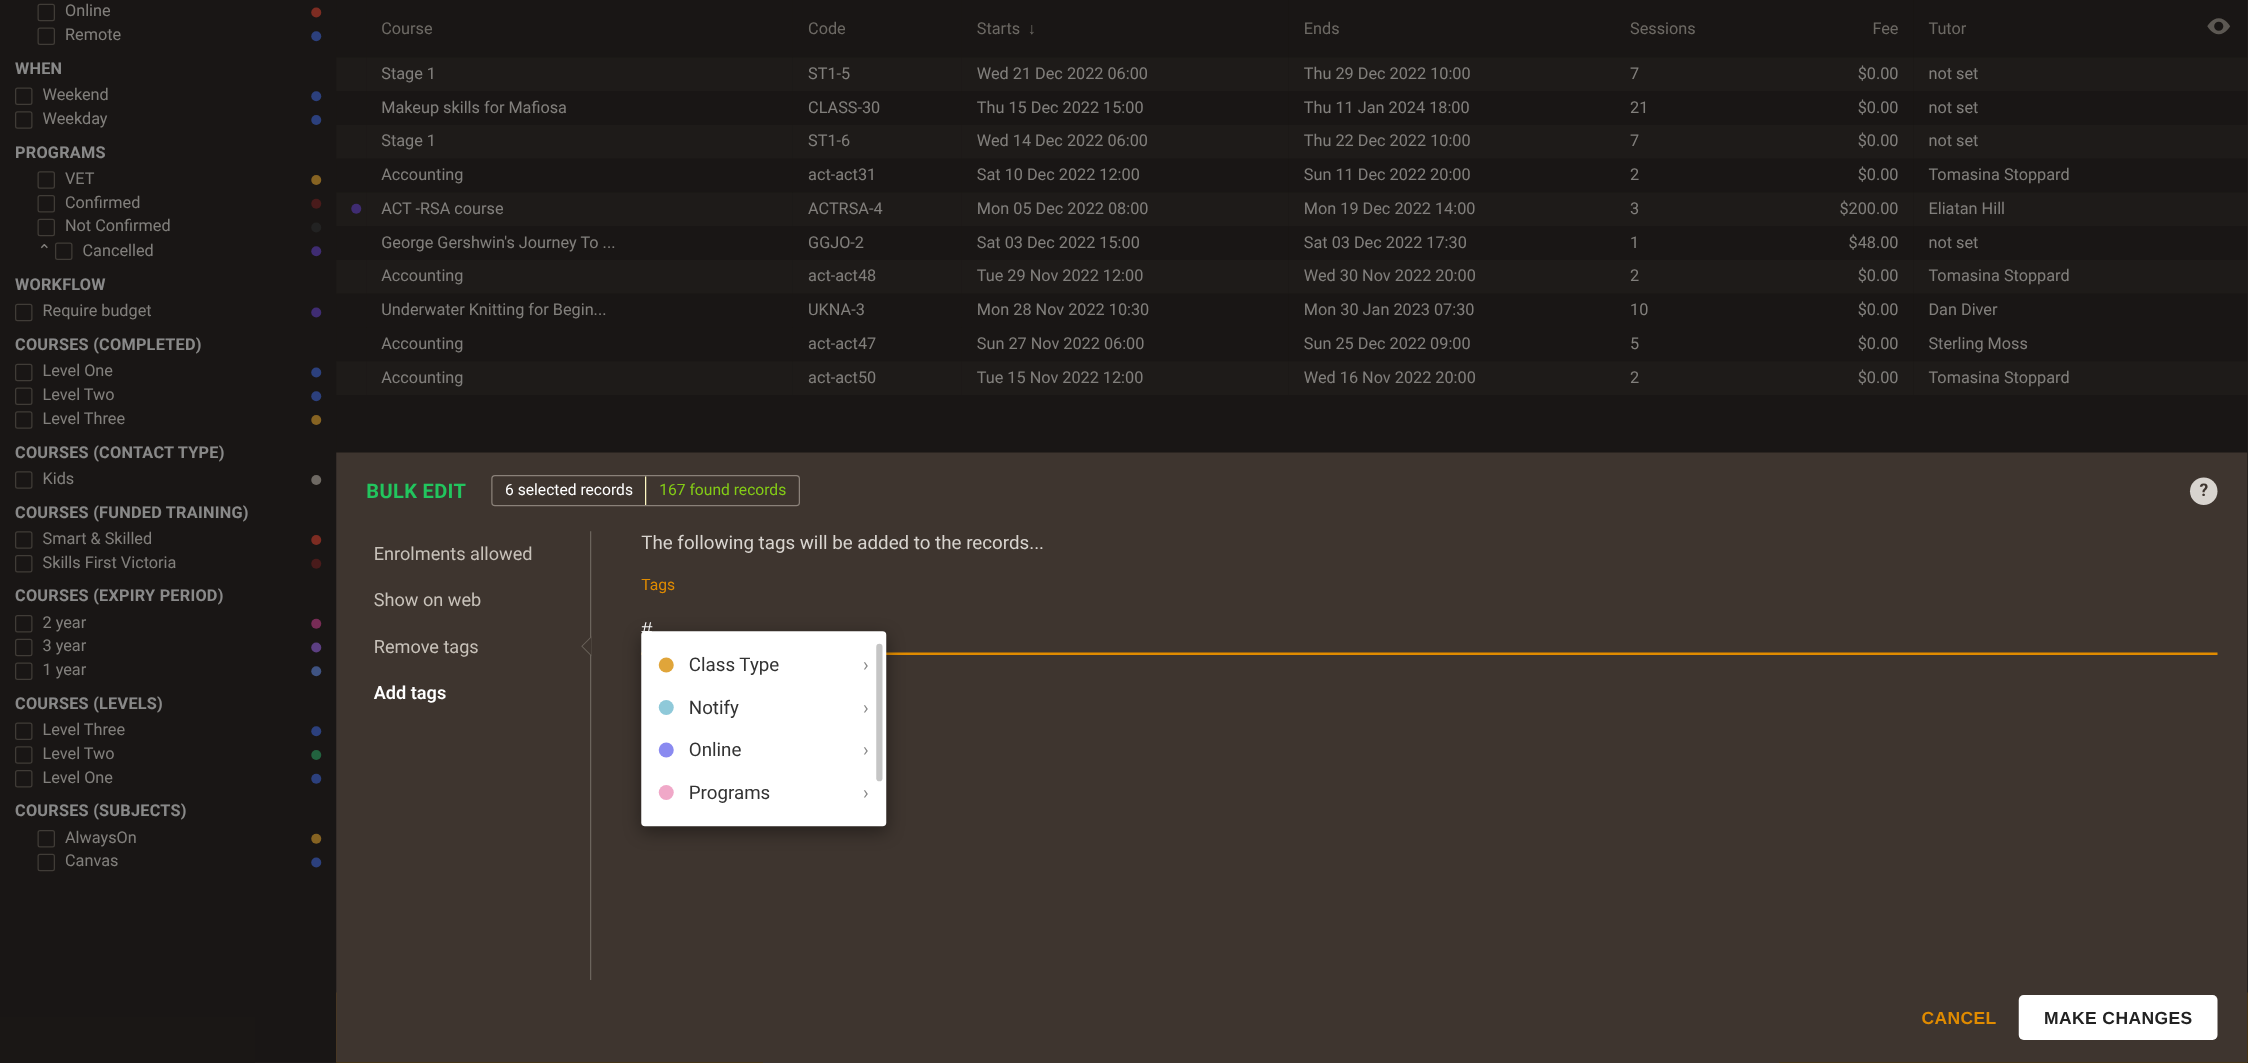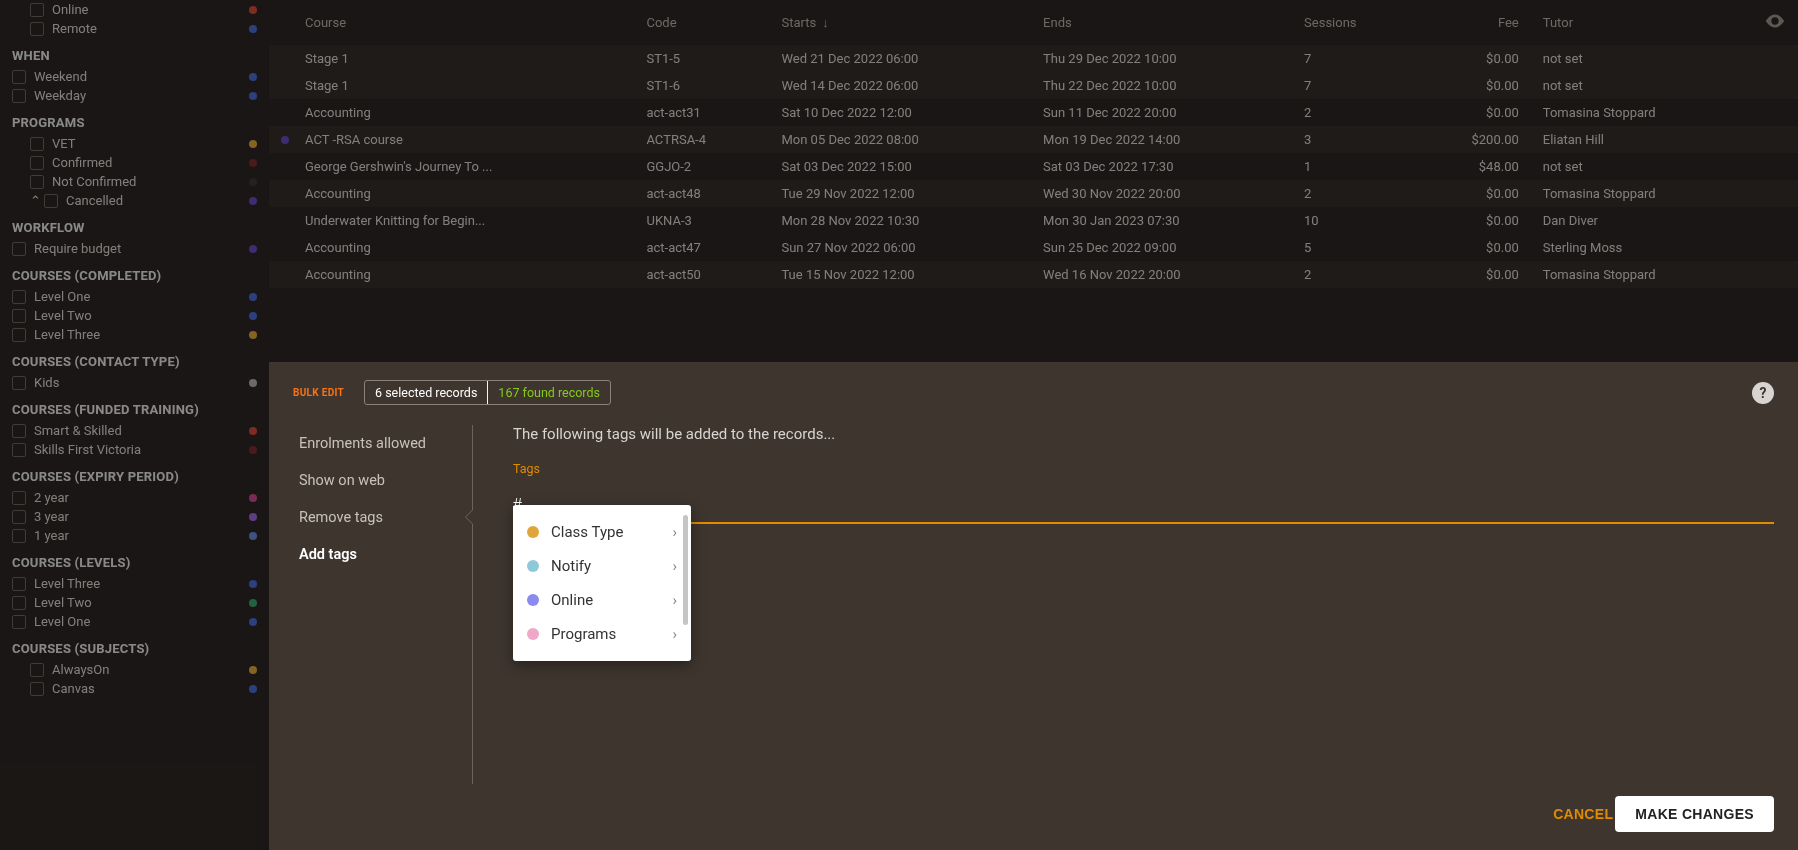--- a/index.html
+++ b/index.html
@@ -63,21 +63,21 @@
 }
 
 .modal {
   position:absolute; left:269px; top:362px; right:0; bottom:0;
   background:#3e352f; display:flex; flex-direction:column;
   padding: 0;
 }
 .modal-header {
   display:flex; align-items:center; padding: 18px 24px 8px 24px;
 }
-.modal-title { font-weight:700; color:#f97316; font-size:10px; letter-spacing:0.3px; }
+.modal-title { font-weight:700; color:#22c55e; font-size:16px; letter-spacing:0.3px; }
 .record-pills { margin-left:20px; display:flex; border:1px solid #8a8179; border-radius:3px; overflow:hidden; }
 .record-pills span { padding:4px 10px; font-size:12.5px; color:#84cc16; }
 .record-pills span:first-child { border-right:1px solid #fef9c3; color:#fff; }
 .help-icon { margin-left:auto; width:22px; height:22px; border-radius:50%; background:#d8d4cf; color:#3e352f; display:flex; align-items:center; justify-content:center; font-weight:700; font-size:14px; }
 
 .modal-body { display:flex; flex:1; padding: 12px 24px 0 24px; gap:40px; position:relative; }
 .side-tabs { width:180px; border-right:1px solid #6b645c; display:flex; flex-direction:column; position:relative; }
 .side-tab { padding:10px 6px; color:#c8c2ba; font-size:14.5px; cursor:pointer; }
 .side-tab.active { color:#fff; font-weight:600; }
 .tab-pointer {
@@ -90,32 +90,32 @@
   width:0; height:0; border-top:7px solid transparent; border-bottom:7px solid transparent;
   border-right:7px solid #3e352f;
 }
 .tab-content { flex:1; position:relative; }
 .content-hint { color:#d8d4cf; font-size:15px; margin-bottom:18px; }
 .field-label { color:#e08b00; font-size:12.5px; margin-bottom:16px; }
 .tag-input { width:100%; border:none; border-bottom:2px solid #e08b00; background:transparent; color:#fff; font-size:16px; padding:4px 0 8px 0; outline:none; }
 
 .dropdown {
   position:absolute; top:80px; left:0;
-  background:#fff; border-radius:3px; width:178px;
+  background:#fff; border-radius:3px; width:196px;
   box-shadow:0 4px 14px rgba(0,0,0,0.4);
   padding:10px 0;
 }
 .dd-item { display:flex; align-items:center; padding:8px 14px; color:#333; font-size:15px; }
 .dd-dot { width:12px; height:12px; border-radius:50%; margin-right:12px; }
 .dd-chev { margin-left:auto; color:#888; }
 .dd-scrollbar { position:absolute; right:3px; top:10px; width:5px; height:110px; background:#c5c5c5; border-radius:3px; }
 
 .modal-footer {
   display:flex; justify-content:flex-end; align-items:center;
-  padding: 12px 24px 18px 16px; gap:2px;
+  padding: 12px 24px 18px 16px; gap:18px;
 }
 .btn-cancel { color:#e08b00; font-weight:600; font-size:14px; letter-spacing:0.3px; background:none; border:none; cursor:pointer; }
 .btn-primary { background:#fff; color:#222; font-weight:600; font-size:14px; letter-spacing:0.3px; padding:10px 20px; border:none; border-radius:4px; cursor:pointer; }
 
 .rowdot { width:8px; height:8px; border-radius:50%; display:inline-block; }
 td.dotcell, th.dotcell { width:24px; padding-left:12px; padding-right:0; }
 </style>
 </head>
 <body>
 
@@ -269,20 +269,31 @@
             </tr>
           </thead>
         <tbody id="table-body">
             <tr class="odd">
     <td class="dotcell"></td>
     <td>Stage 1</td>
               <td>ST1-5</td>
               <td>Wed 21 Dec 2022 06:00</td>
               <td>Thu 29 Dec 2022 10:00</td>
     <td>7</td>
+              <td class="right">$0.00</td>
+              <td>not set</td>
+              <td></td>
+  </tr>
+            <tr class="even">
+    <td class="dotcell"></td>
+    <td>Makeup skills for Mafiosa</td>
+              <td>CLASS-30</td>
+              <td>Thu 15 Dec 2022 15:00</td>
+              <td>Thu 11 Jan 2024 18:00</td>
+    <td>21</td>
               <td class="right">$0.00</td>
               <td>not set</td>
               <td></td>
   </tr>
             <tr class="odd">
     <td class="dotcell"></td>
     <td>Stage 1</td>
               <td>ST1-6</td>
               <td>Wed 14 Dec 2022 06:00</td>
               <td>Thu 22 Dec 2022 10:00</td>

